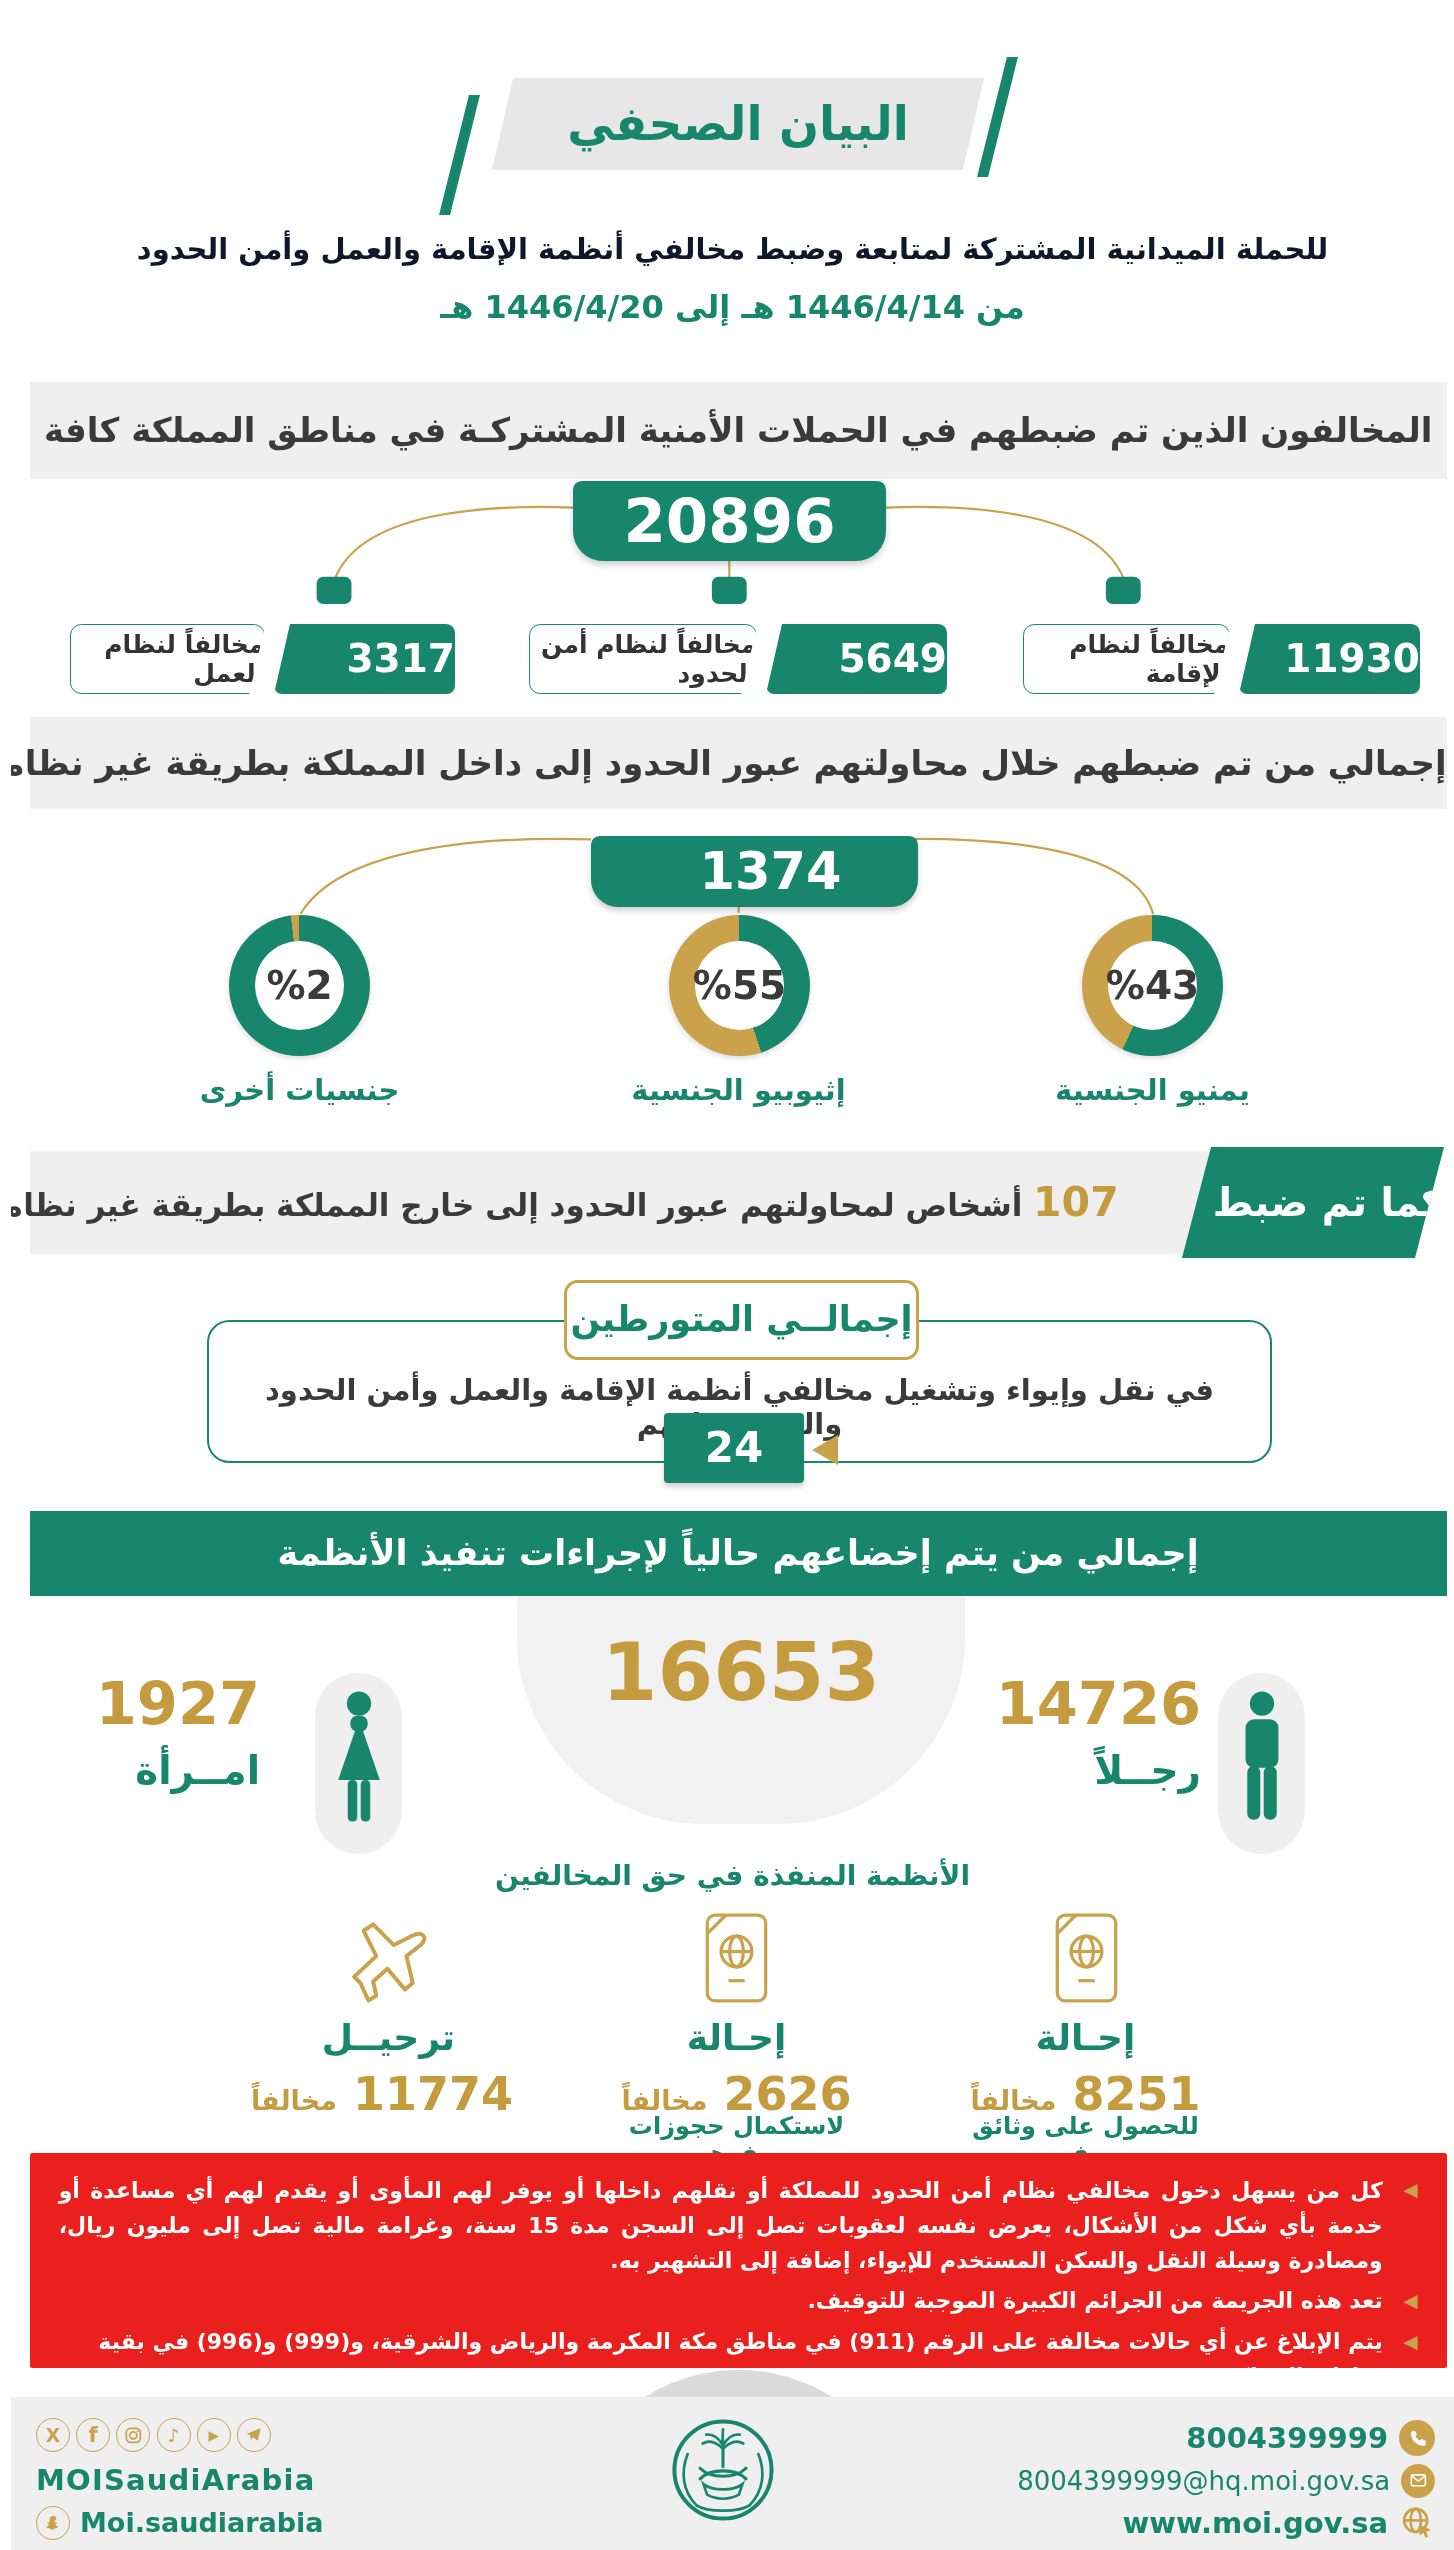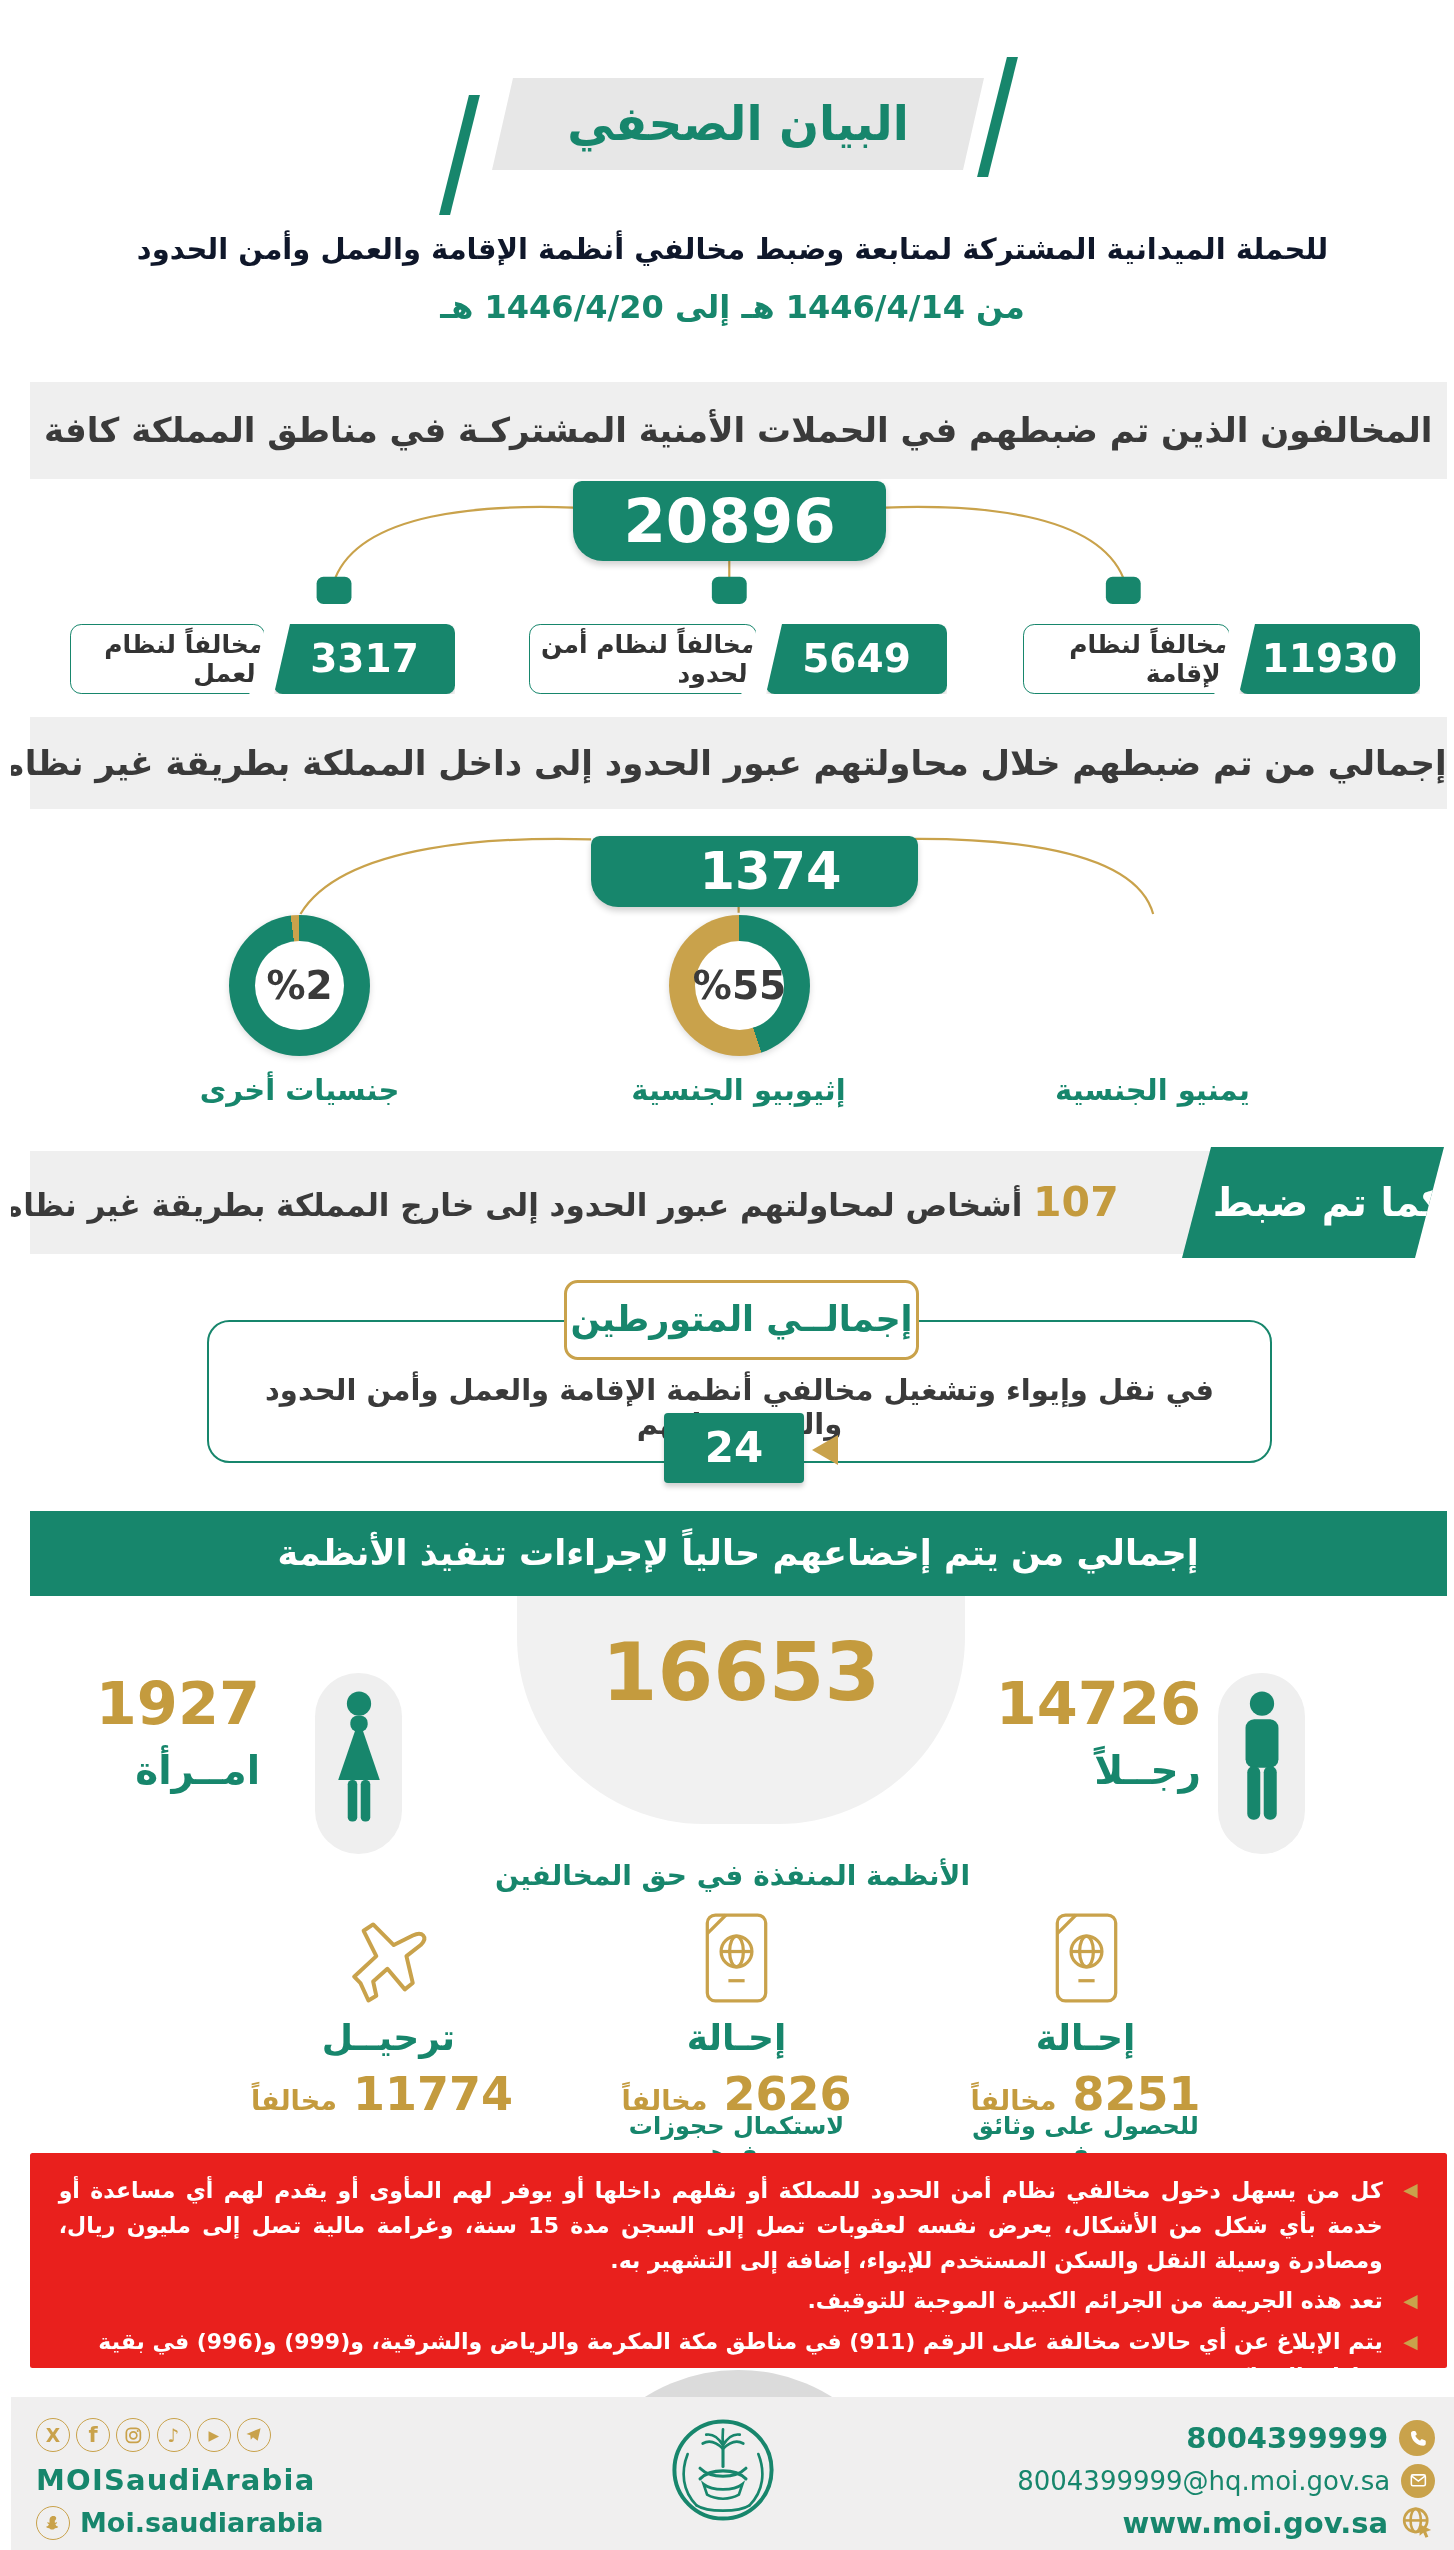--- a/index.html
+++ b/index.html
@@ -32,21 +32,21 @@
   .total-box{background:var(--green);color:#fff;font-weight:bold;text-align:center;
     box-shadow:0 3.7px 6.2px rgba(0,0,0,.18);}
   .total1{left:562px;top:481px;width:313px;height:80px;border-radius:8.7px 8.7px 30px 30px;
     font-size:61px;line-height:80px;}
   .total2{left:580px;top:836px;width:295px;height:71px;border-radius:8.7px 8.7px 27px 27px;
     font-size:51px;line-height:71px;padding-left:32px;}
 
   
   .stat-group{top:624px;height:70px;display:flex;gap:8.7px;z-index:1;}
   .stat-num{background:var(--green);color:#fff;font-weight:bold;font-size:39px;line-height:70px;
-    text-align:center;width:181px;border-radius:8.7px;
+    text-align:right;width:181px;border-radius:8.7px;
     clip-path:polygon(16px 0,100% 0,100% 100%,0 100%);box-shadow:0 3.1px 5px rgba(0,0,0,.15);}
   .stat-label{flex:1;background:#fff;border:1.9px solid var(--green);border-radius:11.2px;
     clip-path:polygon(0 0,100% 0,calc(100% - 16px) 100%,0 100%);
     color:#333;font-weight:bold;font-size:25px;display:flex;align-items:center;justify-content:center;box-sizing:border-box;}
 
   
   .donut{width:141px;height:141px;border-radius:50%;position:absolute;top:915px;
     filter:drop-shadow(0 2.5px 3.1px rgba(0,0,0,.15));}
   .donut .hole{position:absolute;inset:26px;background:#fff;border-radius:50%;
     display:flex;align-items:center;justify-content:center;font-size:39px;font-weight:bold;color:#3A3A3A;}
@@ -143,20 +143,23 @@
   <div class="abs stat-group" style="left:59px;width:385px;">
     <div class="stat-num">3317</div>
     <div class="stat-label">مخالفاً لنظام العمل</div>
   </div>
 
   <div class="abs band band2">
     <span>إجمالي من تم ضبطهم خلال محاولتهم عبور الحدود إلى </span><b>داخل المملكة</b><span> بطريقة غير نظامية</span>
   </div>
   <div class="abs total-box total2">1374</div>
 
+  <div class="donut" style="left: 1071px; background: conic-gradient(rgb(23, 134, 108) 0deg, rgb(23, 134, 108) 57%, rgb(201, 162, 75) 57%, rgb(201, 162, 75) 100%);">
+    <div class="hole">%43</div>
+  </div>
   <div class="donut" style="left: 658px; background: conic-gradient(rgb(23, 134, 108) 0deg, rgb(23, 134, 108) 45%, rgb(201, 162, 75) 45%, rgb(201, 162, 75) 100%);">
     <div class="hole">%55</div>
   </div>
   <div class="donut" style="left: 218px; background: conic-gradient(rgb(23, 134, 108) 0deg, rgb(23, 134, 108) 98%, rgb(201, 162, 75) 98%, rgb(201, 162, 75) 100%);">
     <div class="hole">%2</div>
   </div>
   <div class="abs donut-label" style="left:1017px;">يمنيو الجنسية</div>
   <div class="abs donut-label" style="left:603px;">إثيوبيو الجنسية</div>
   <div class="abs donut-label" style="left:164px;">جنسيات أخرى</div>
 

